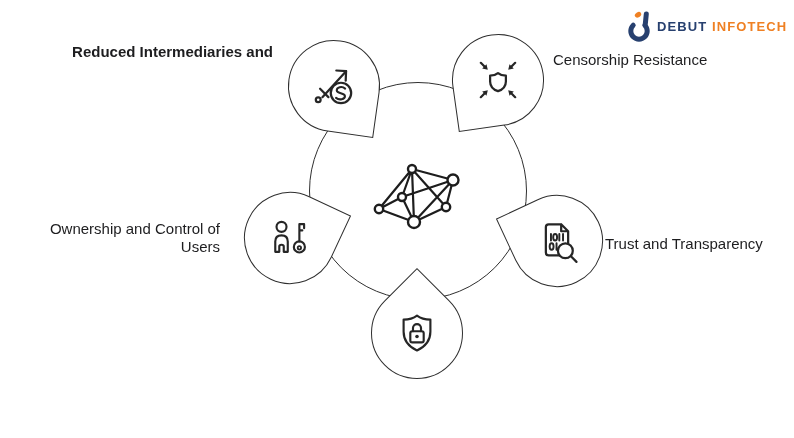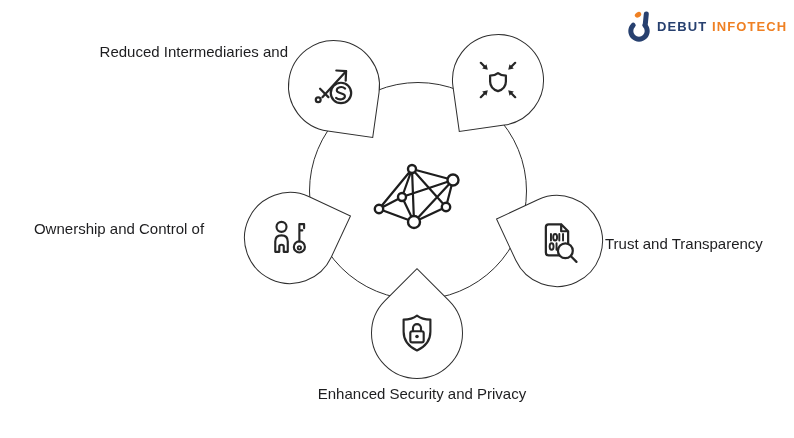--- a/index.html
+++ b/index.html
@@ -27,23 +27,23 @@
   .td-lf{left:244px;top:192px;border-radius:50% 0 50% 50%;transform:rotate(25deg);}
   .td-lf .icon-wrap{transform:rotate(-25deg);}
   .td-rt{left:511px;top:195px;border-radius:0 50% 50% 50%;transform:rotate(-25deg);}
   .td-rt .icon-wrap{transform:rotate(25deg);}
   .td-bt{left:371px;top:287px;border-radius:0 50% 50% 50%;transform:rotate(45deg);}
   .td-bt .icon-wrap{transform:rotate(-45deg);}
   
   .mesh{position:absolute;left:365px;top:155px;z-index:2;}
   
   .label{position:absolute;font-size:15px;line-height:17.5px;color:#1d1d1f;z-index:3;}
-  .lab-tl{left:55px;top:43px;width:233px;text-align:right;}
+  .lab-tl{left:40px;top:43px;width:233px;text-align:right;font-weight:bold;}
   .lab-tr{left:553px;top:51px;}
-  .lab-lf{left:18px;top:220px;width:202px;text-align:center;}
+  .lab-lf{left:18px;top:220px;width:202px;text-align:right;}
   .lab-rt{left:605px;top:223px;margin-top:12px;}
   .lab-bt{left:297px;top:385px;width:250px;text-align:center;}
   
   .logo{position:absolute;left:628px;top:10px;display:flex;align-items:center;z-index:3;}
   .logo-text{font-size:13px;font-weight:700;letter-spacing:1.1px;margin-left:4px;white-space:nowrap;}
   .brand-navy{color:#27406f;}
   .brand-orange{color:#ef8023;}
   svg{display:block;}
   .stroke{fill:none;stroke:#262626;stroke-width:2.4;stroke-linecap:round;stroke-linejoin:round;}
 </style>
@@ -136,23 +136,24 @@
         <rect class="stroke" x="20.5" y="26" width="15" height="12.5" rx="2.2"></rect>
         <path class="stroke" d="M 23.5,26 V 22.5 A 4.5,4.5 0 0 1 32.5,22.5 V 26"></path>
         <circle cx="28" cy="32" r="2" fill="#262626"></circle>
       </svg>
     </div>
   </div>
 
   <div class="label lab-tl">
     <div>Reduced Intermediaries and</div>
   </div>
+  <div class="label lab-tr">
+    <div>Censorship Resistance</div>
+  </div>
   <div class="label lab-lf">
     <div>Ownership and Control of</div>
+    <div>Users</div>
   </div>
   <div class="label lab-rt">
     <div>Trust and Transparency</div>
-  </div>
-  <div class="label lab-bt">
-    <div>Enhanced Security and Privacy</div>
   </div>
 
 </div>
 
 </body></html>

